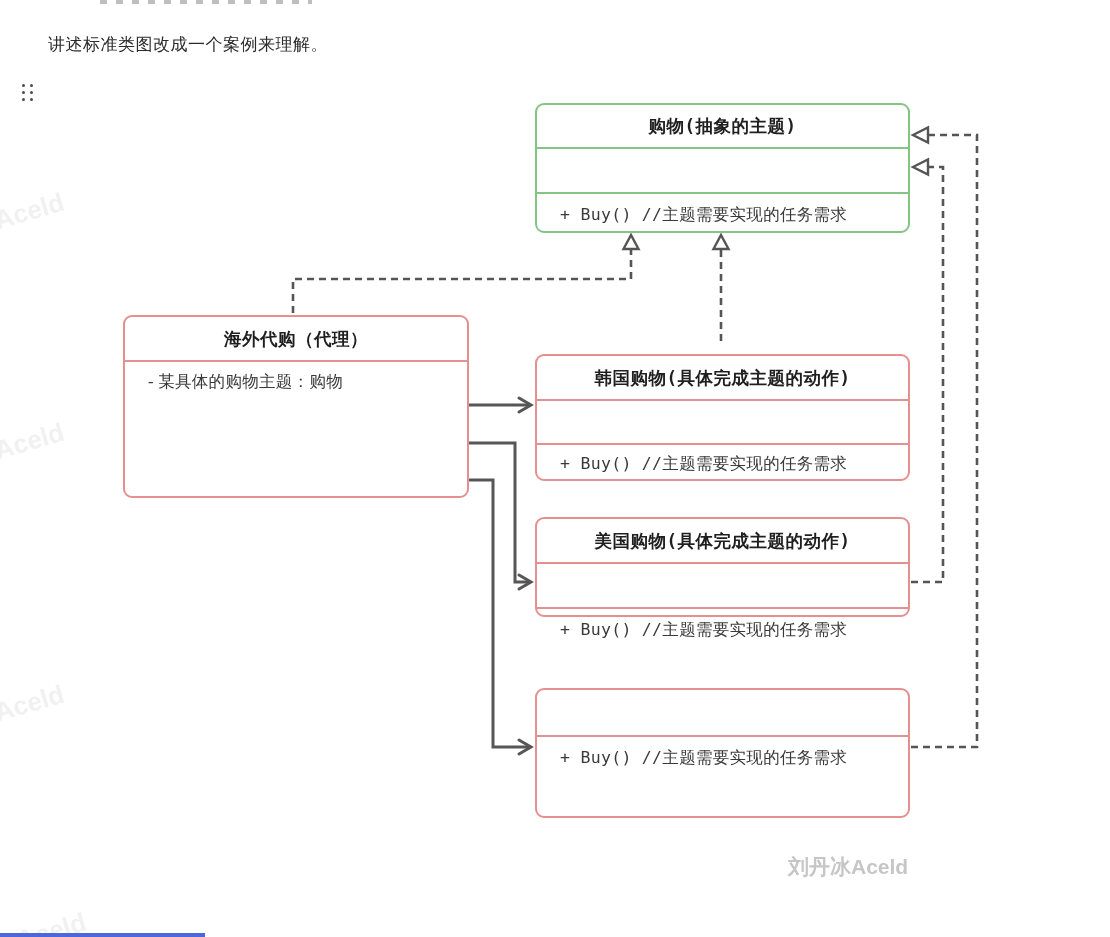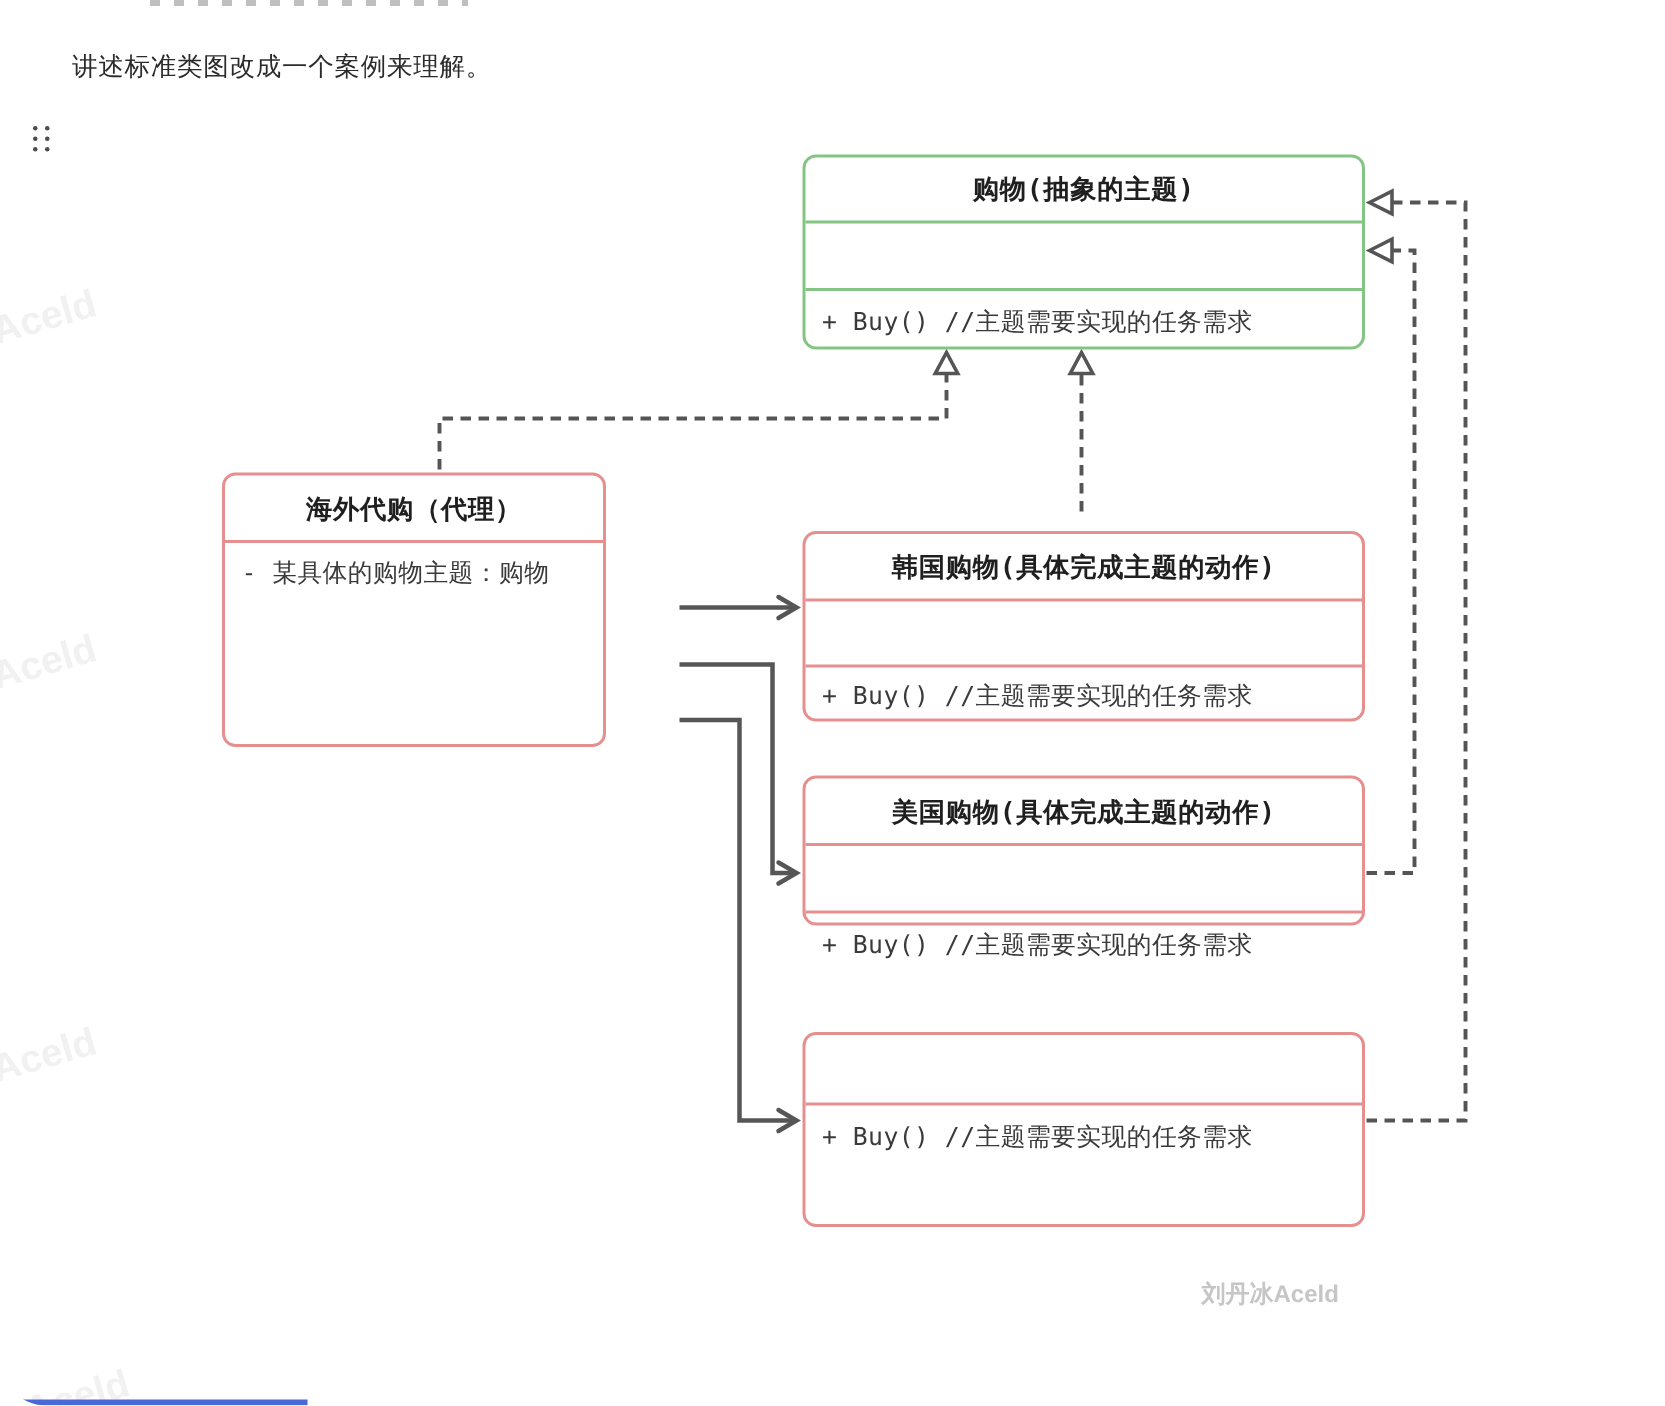--- a/index.html
+++ b/index.html
@@ -1,19 +1,18 @@
 <!DOCTYPE html>
 <html><head>
 <meta charset="utf-8">
 <style>
   html,body{margin:0;padding:0;background:#fff;}
   .canvas{
     position:relative;width:1110px;height:937px;background:#ffffff;overflow:hidden;
     font-family:"Liberation Sans",sans-serif;
-    border-radius:31px;
   }
   
   .top-clip{
     position:absolute;top:0;left:100px;width:212px;height:4px;opacity:.55;
     background:repeating-linear-gradient(90deg,#8a8a8a 0 7px,transparent 7px 16px);
   }
   .intro{
     position:absolute;left:48px;top:33px;font-size:17px;color:#2b2b2b;
     letter-spacing:.5px;
   }
@@ -27,39 +26,39 @@
   .drag-handle i:nth-child(5){left:0;top:14px}
   .drag-handle i:nth-child(6){left:8px;top:14px}
 
   
   .wm{
     position:absolute;color:#f1f1f1;font-weight:bold;font-size:26px;
     transform:rotate(-16deg);user-select:none;pointer-events:none;
   }
   
   .sig{
-    position:absolute;left:788px;top:853px;font-size:16px;font-weight:bold;color:#c6c6c6;margin-left:13px;
+    position:absolute;left:788px;top:853px;font-size:21px;font-weight:bold;color:#c6c6c6;
   }
 
   
   .cls{
     position:absolute;background:#fff;border-radius:9px;box-sizing:border-box;
     font-family:"DejaVu Sans Mono","Liberation Serif",serif;color:#3a3a3a;
   }
   .cls.green{border:2.5px solid #84c584;}
   .cls.red{border:2.5px solid #e68f8f;}
   .cls .sec{box-sizing:border-box;overflow:hidden;}
   .cls.green .sec + .sec{border-top:2.5px solid #84c584;}
   .cls.red .sec + .sec{border-top:2.5px solid #e68f8f;}
   .cls .title{
     display:flex;align-items:center;justify-content:center;
     font-weight:bold;font-size:17.5px;color:#1f1f1f;letter-spacing:.5px;
   }
   .cls .line{
-    font-size:16.5px;line-height:28px;padding-left:11px;white-space:pre;letter-spacing:.3px;
+    font-size:16.5px;line-height:28px;padding-left:23px;white-space:pre;letter-spacing:.3px;
   }
   .pad-top{padding-top:5px;}
   .vcenter{display:flex;flex-direction:column;justify-content:center;}
 
   
   svg.connectors{position:absolute;left:0;top:0;pointer-events:none;}
   .solid-edge{stroke:#565656;stroke-width:3;fill:none;}
   .dashed-edge{stroke:#555555;stroke-width:2.6;fill:none;stroke-dasharray:7 5;}
   .tri-head{fill:#ffffff;stroke:#555555;stroke-width:2.4;stroke-linejoin:miter;}
   .vee-head{stroke:#565656;stroke-width:3;fill:none;stroke-linecap:round;}
@@ -130,21 +129,21 @@
   </svg>
 
   <div class="cls green" style="left:535px;top:103px;width:375px;height:130px;">
     <div class="sec title" style="height:42px;">购物(抽象的主题)</div>
     <div class="sec" style="height:45px;"></div>
     <div class="sec vcenter" style="height:43px;">
       <div class="line">+ Buy() //主题需要实现的任务需求</div>
     </div>
   </div>
 
-  <div class="cls red" style="left:148px;top:315px;width:256px;height:183px;">
+  <div class="cls red" style="left:123px;top:315px;width:346px;height:183px;font-family:Liberation Serif, serif;">
     <div class="sec title" style="height:43px;">海外代购（代理）</div>
     <div class="sec vcenter" style="height:42px;">
       <div class="line">- 某具体的购物主题：购物</div>
     </div>
   </div>
 
   <div class="cls red" style="left:535px;top:343px;width:375px;height:127px;margin-top:11px;">
     <div class="sec title" style="height:43px;">韩国购物(具体完成主题的动作)</div>
     <div class="sec" style="height:44px;"></div>
     <div class="sec vcenter" style="height:40px;">

